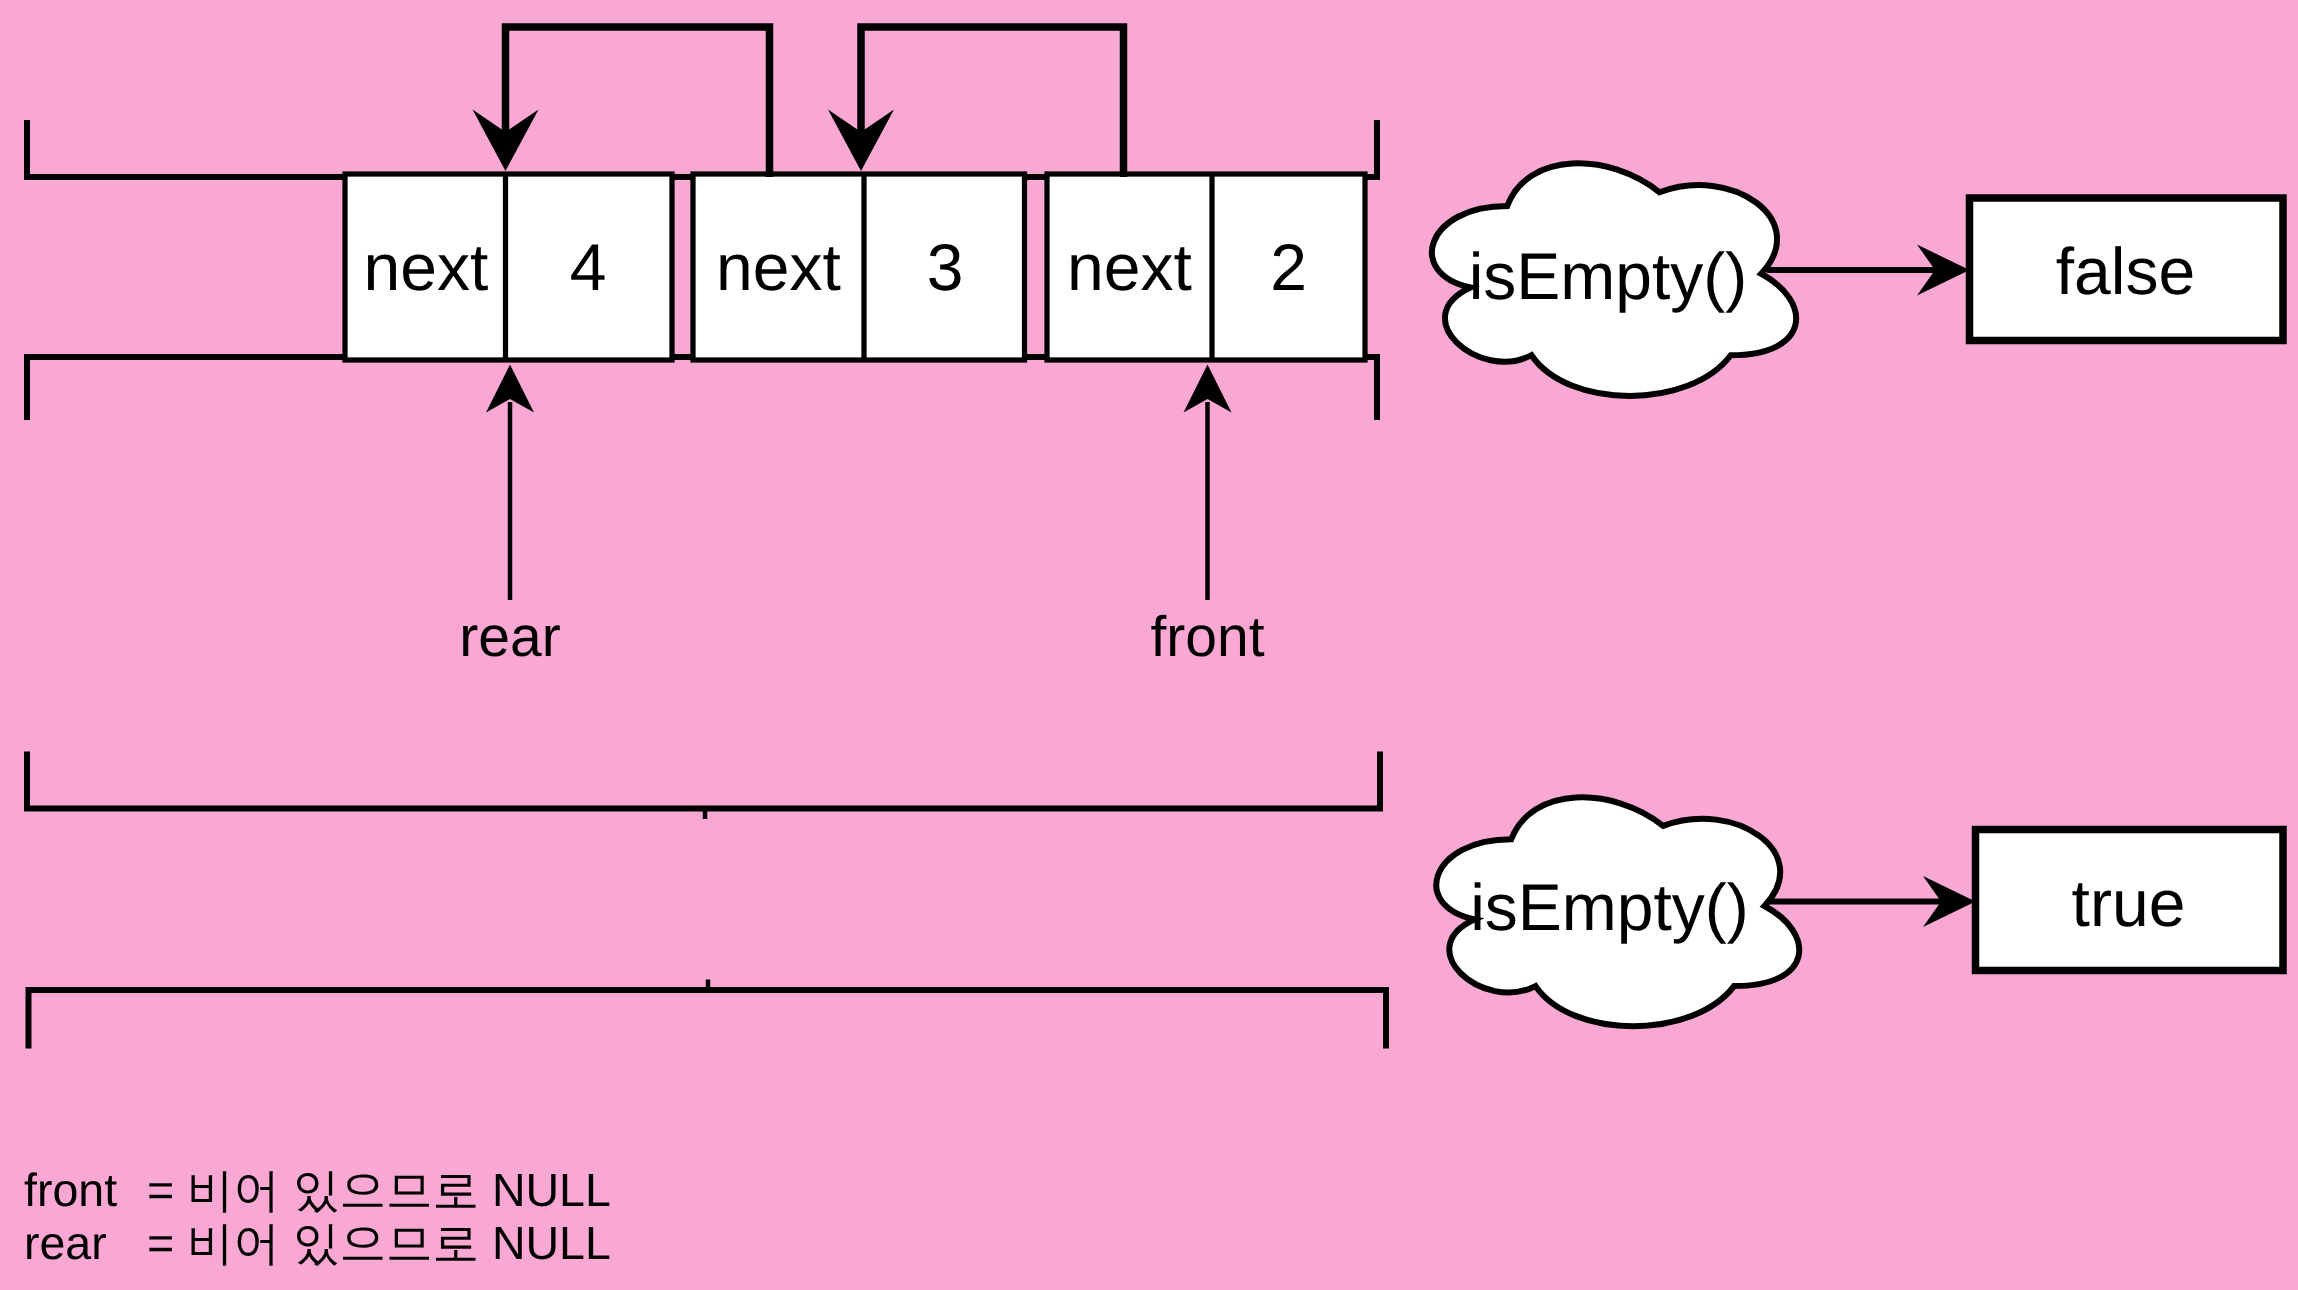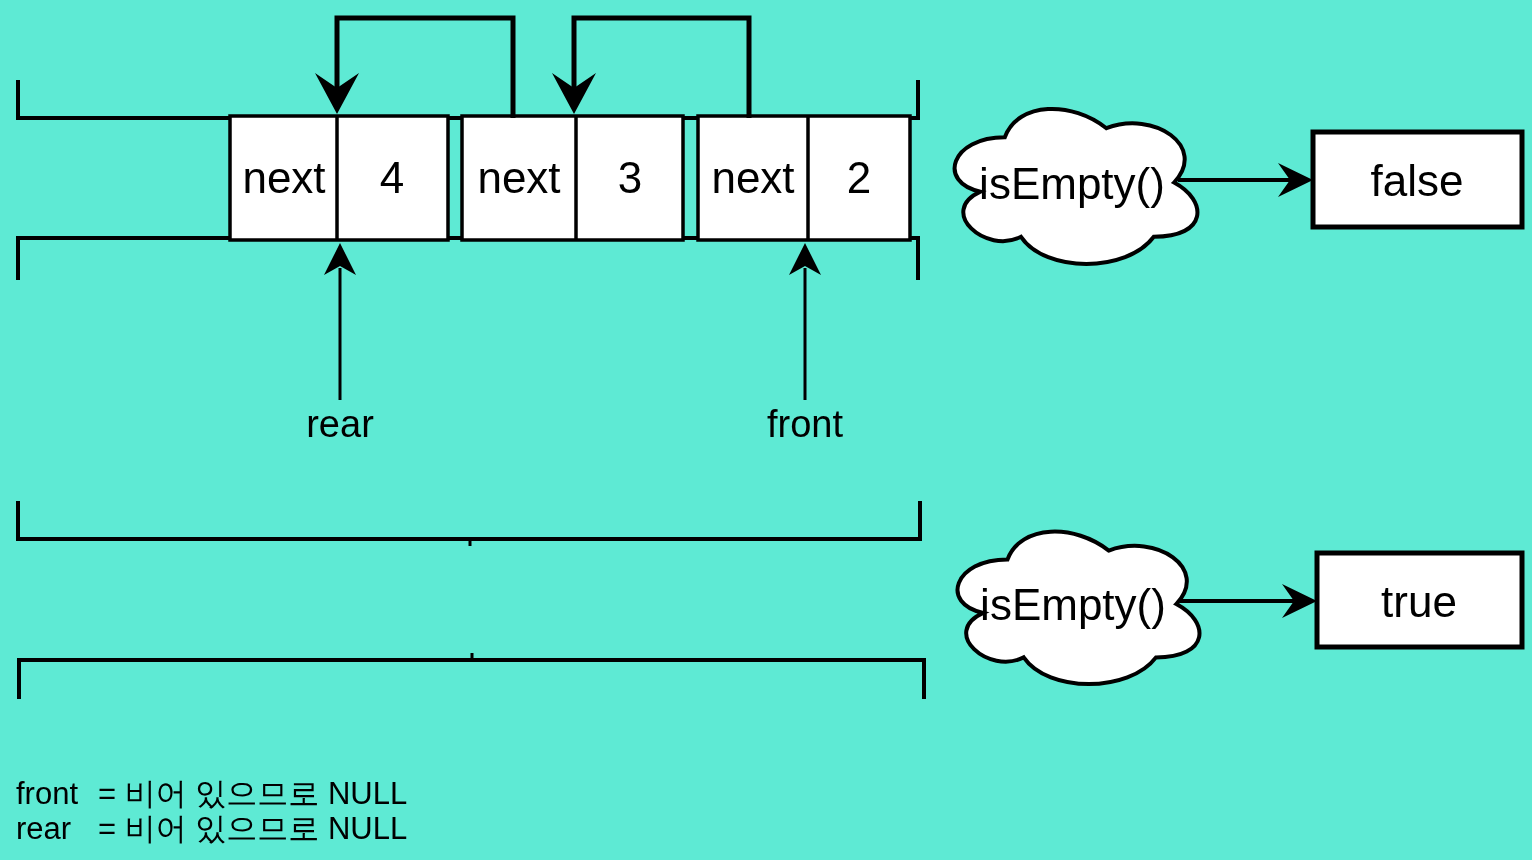--- a/index.html
+++ b/index.html
@@ -4,21 +4,21 @@
 <style>
   html, body {
     margin: 0;
     padding: 0;
     background: #ffffff;
   }
   .canvas {
     position: relative;
     width: 1532px;
     height: 860px;
-    background: #5eead4;
+    background: #f9a8d4;
     overflow: hidden;
   }
   svg {
     display: block;
   }
   .stroke {
     stroke: #000000;
     fill: none;
   }
   .fillshape {

